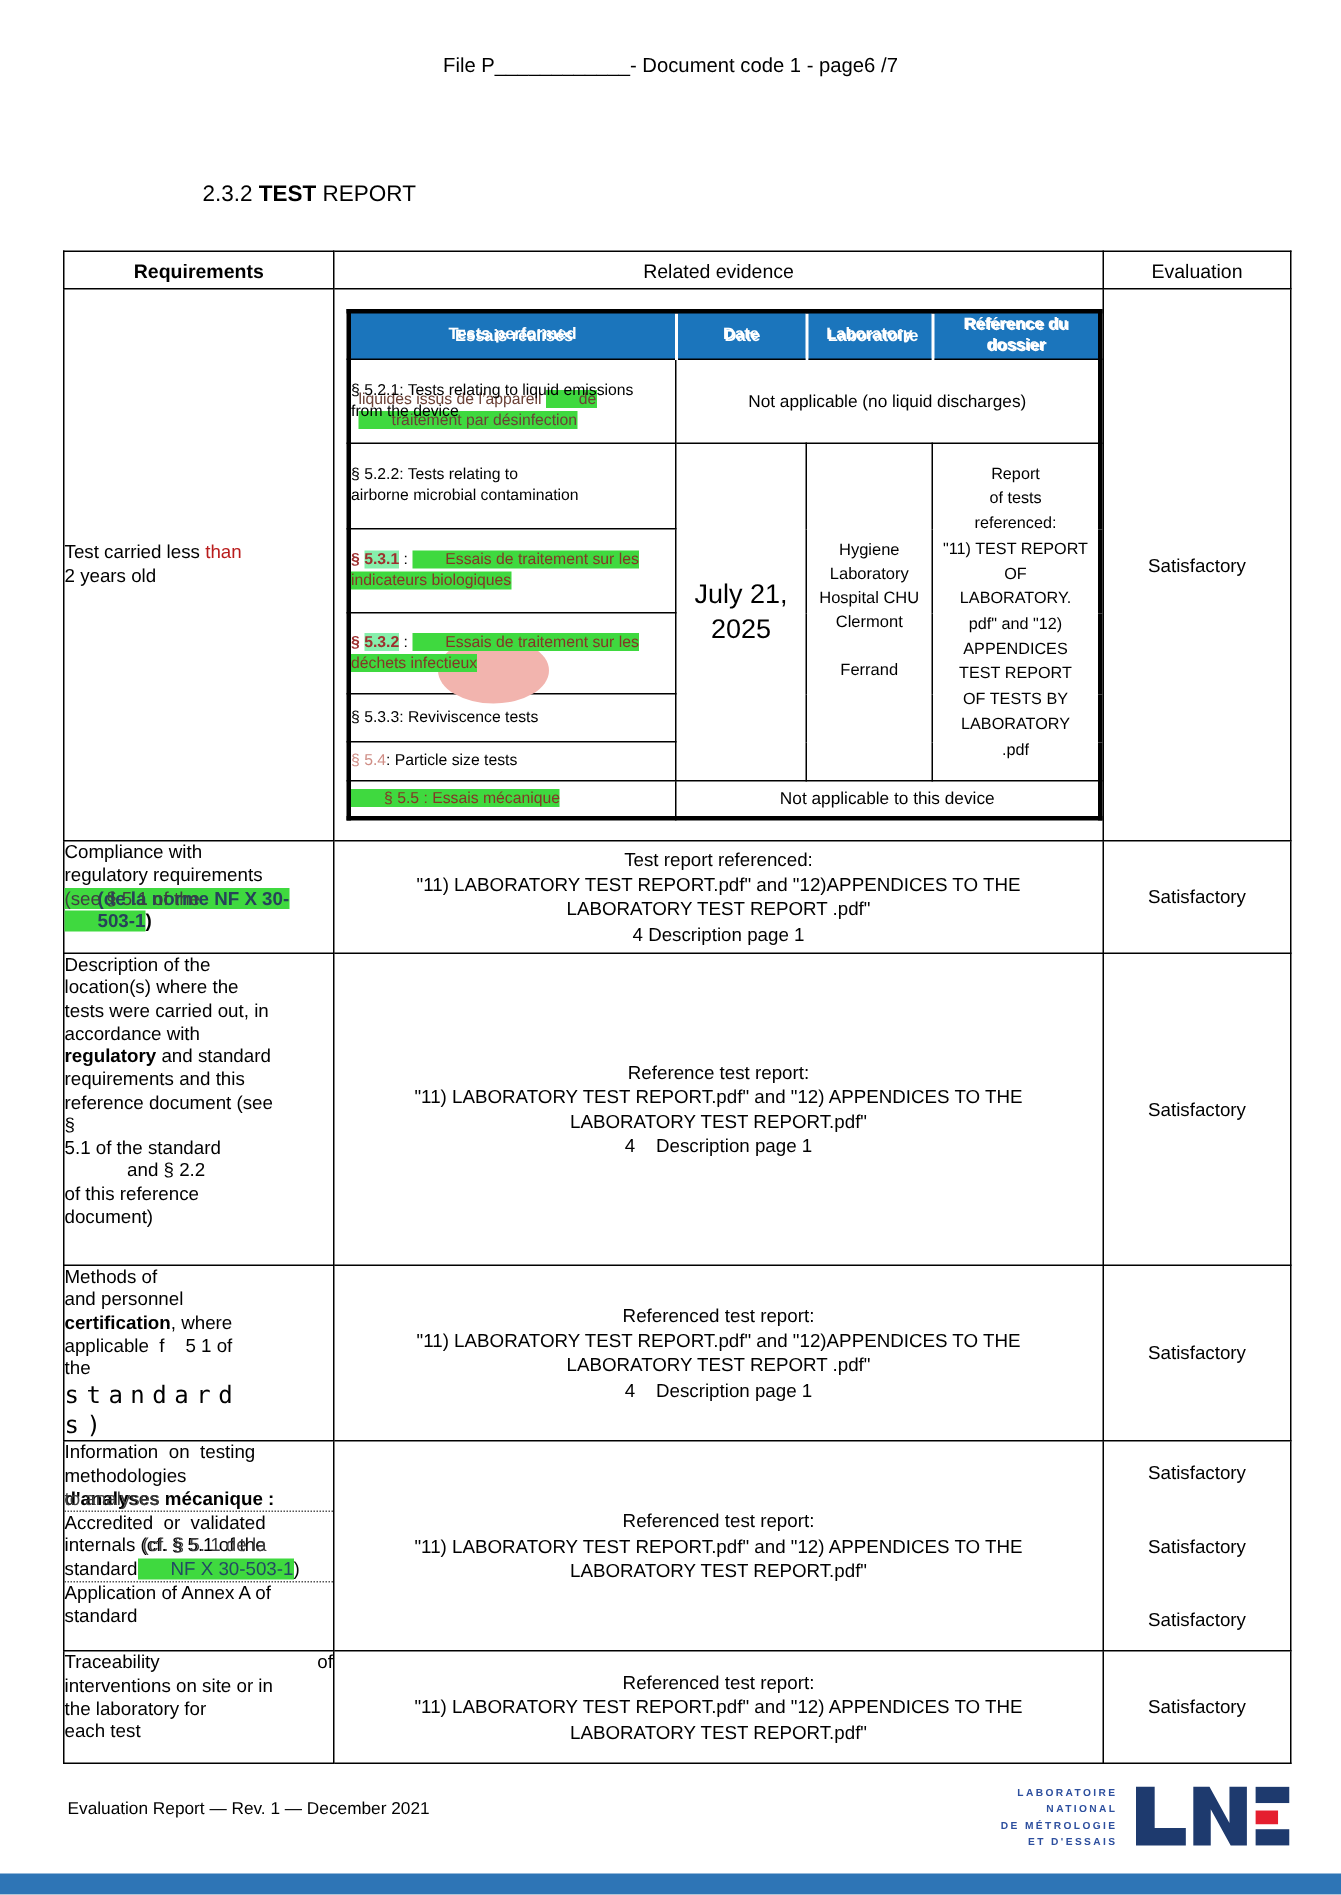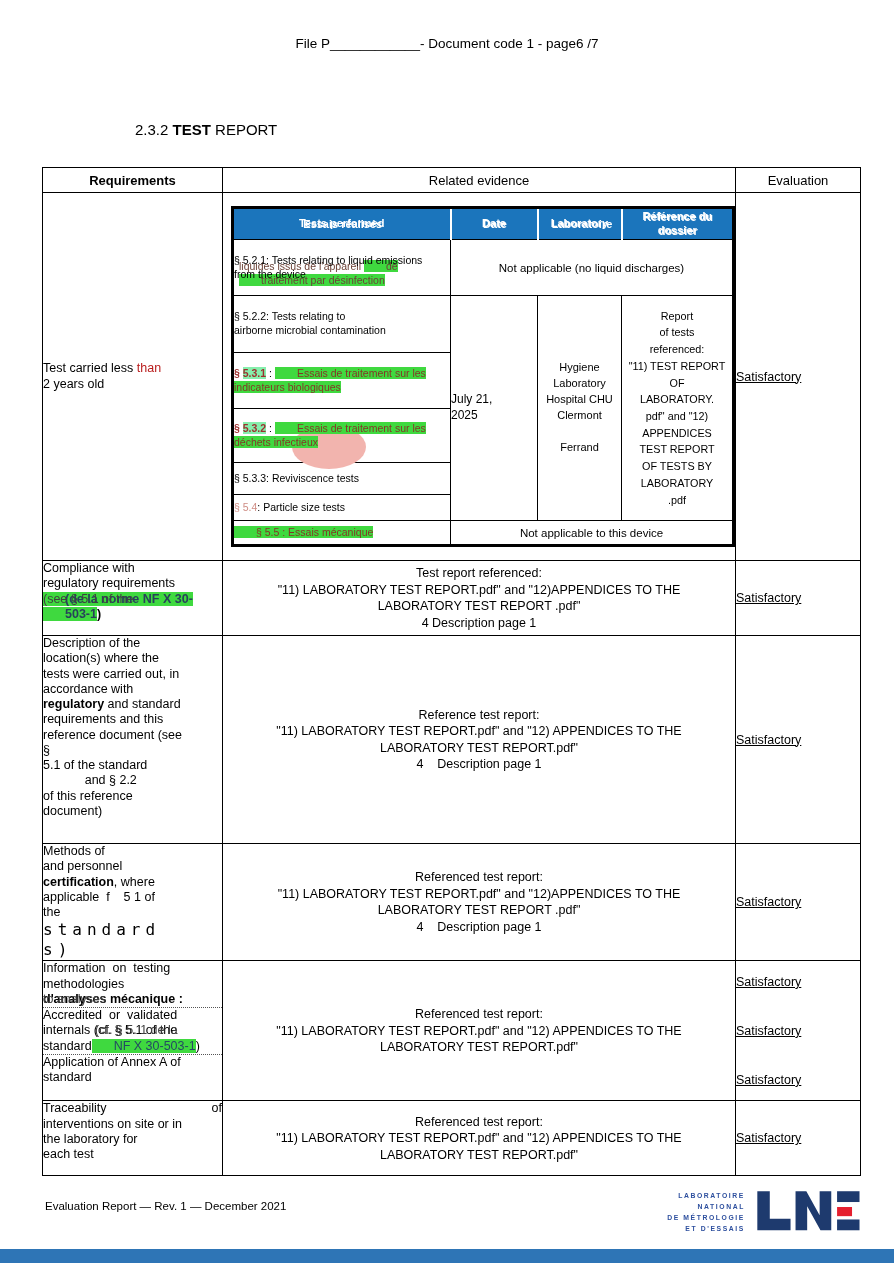--- a/index.html
+++ b/index.html
@@ -15,31 +15,31 @@
   .outer { position:absolute; left:42px; top:167px; width:818px; }
   .outer th, .outer td { border:1px solid #000; padding:0; }
   .outer thead th { height:25px; text-align:center; font-size:13px; vertical-align:middle; }
   .th-req { font-weight:bold; }
   .th-plain { font-weight:normal; }
 
   .prewrap { white-space:pre-wrap; }
   .req-cell { vertical-align:top; padding:3px 6px 3px 7px; font-size:12.5px; line-height:1.22; }
   .req-mid  { vertical-align:middle; }
   .ev-cell  { vertical-align:middle; text-align:center; font-size:12.5px; line-height:1.32; }
-  .eval-cell{ vertical-align:middle; text-align:left; font-size:12.5px;text-decoration:underline; }
+  .eval-cell{ vertical-align:middle; text-align:center; font-size:12.5px; }
 
   
   .inner { margin:13px 0 0 8px; width:501px; border:3px solid #000; font-size:10.5px; }
   .inner td { border:1px solid #000; }
   .inner th { border:2px solid #fff; border-bottom:1px solid #000;
               background:#1b75bc; color:#fff; font-weight:bold; font-size:11px;
               text-align:center; vertical-align:middle; height:32px; line-height:1.25; }
   .test-cell { vertical-align:middle; padding:4px 5px; line-height:1.3; position:relative; }
   .na-cell { text-align:center; vertical-align:middle; font-size:11.5px; }
-  .date-cell { vertical-align:middle; text-align:left; padding-left:9px; font-size:12px; line-height:1.3; }
+  .date-cell { vertical-align:middle; text-align:center; padding-left:9px; font-size:18px; line-height:1.3; }
   .lab-cell { vertical-align:middle; text-align:center; font-size:11px; line-height:1.45; }
   .ref-cell { vertical-align:middle; text-align:center; font-size:10.8px; line-height:1.55; padding:2px; }
 
   
   .hov { position:relative; display:inline-block; white-space:pre-wrap; }
   .hov .b { position:absolute; left:1px; top:1px; width:100%; white-space:pre-wrap; }
   .ovline { position:relative; display:block; }
   .ovline .top { position:absolute; left:0; top:0; color:#404040; white-space:pre; }
 
   .green { background:#3fd93f;padding-left:22px; }

